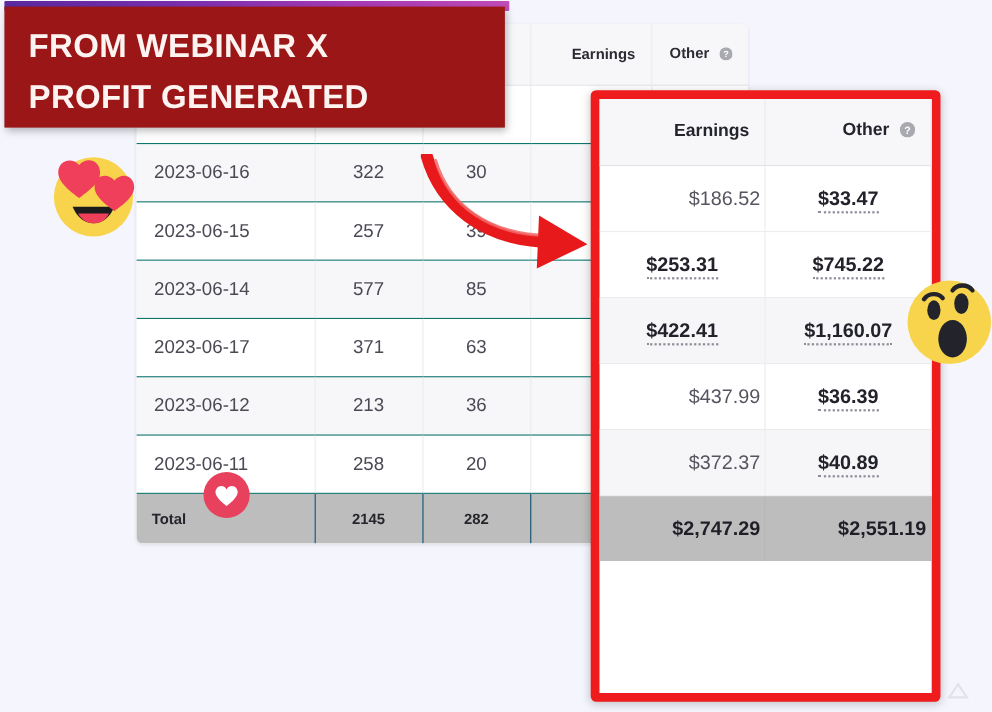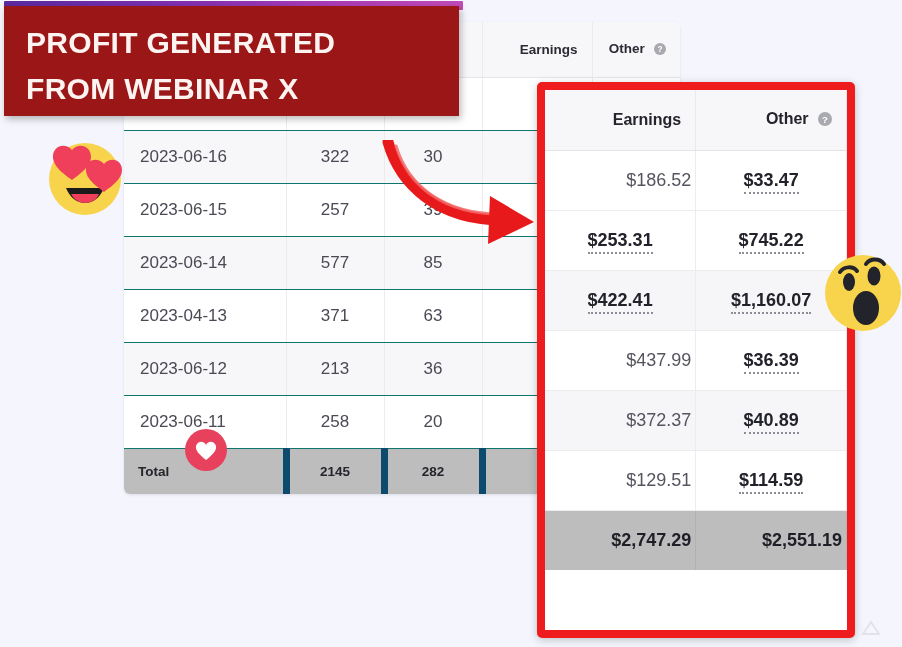--- a/index.html
+++ b/index.html
@@ -66,21 +66,21 @@
   }
   #bg-table td.col-date { text-align: left; padding-left: 16px; }
   #bg-table td.col-money { text-align: right; }
   #bg-table tr.alt td { background: #f7f7f9; }
   #bg-table tr.total-row td {
     background: #bdbdbd;
     color: #25252c;
     font-weight: bold;
     font-size: 13.5px;
     border-bottom: none;
-    border-right: 7px solid #0c4a6e;
+    border-right: 1px solid #0c4a6e;
     padding: 15px 14px;
   }
   .c-date  { width: 162px; }
   .c-views { width: 98px; }
   .c-clicks{ width: 98px; }
   .c-earn  { width: 110px; }
   .c-other { width: 88px; }
 
   
   #title-banner {
@@ -240,21 +240,21 @@
         <td class="col-money">$</td>
       </tr>
       <tr class="alt">
         <td class="col-date">2023-06-14</td>
         <td>577</td>
         <td>85</td>
         <td class="col-money">$</td>
         <td class="col-money">$</td>
       </tr>
       <tr>
-        <td class="col-date">2023-04-13</td>
+        <td class="col-date">2023-06-17</td>
         <td>371</td>
         <td>63</td>
         <td class="col-money">$</td>
         <td class="col-money">$</td>
       </tr>
       <tr class="alt">
         <td class="col-date">2023-06-12</td>
         <td>213</td>
         <td>36</td>
         <td class="col-money">$</td>
@@ -272,22 +272,22 @@
         <td>2145</td>
         <td>282</td>
         <td class="col-money">$2,</td>
         <td class="col-money"></td>
       </tr>
     </tbody>
   </table>
 </div>
 
 <div id="title-banner">
+  <div class="line">FROM WEBINAR X</div>
   <div class="line">PROFIT GENERATED</div>
-  <div class="line">FROM WEBINAR X</div>
 </div>
 
 <div id="arrow-callout" class="deco">
   <svg width="160" height="105" viewBox="0 0 160 105" aria-hidden="true">
     <path d="M6 2 C 18 44, 55 80, 122 80" stroke="#e8191b" stroke-width="11" fill="none" stroke-linecap="round"></path>
     <path d="M14 6 C 26 46, 62 74, 118 74" stroke="#f26a68" stroke-width="3" fill="none" stroke-linecap="round" opacity="0.85"></path>
     <polygon points="108,56 152,82 106,104" fill="#e8191b"></polygon>
   </svg>
 </div>
 
@@ -325,24 +325,20 @@
         <td class="strong"><span class="dotted">$1,160.07</span></td>
       </tr>
       <tr>
         <td><span>$437.99</span></td>
         <td class="strong"><span class="dotted">$36.39</span></td>
       </tr>
       <tr class="alt">
         <td><span>$372.37</span></td>
         <td class="strong"><span class="dotted">$40.89</span></td>
       </tr>
-      <tr>
-        <td><span>$129.51</span></td>
-        <td class="strong"><span class="dotted">$114.59</span></td>
-      </tr>
       <tr class="total-row">
         <td>$2,747.29</td>
         <td>$2,551.19</td>
       </tr>
     </tbody>
   </table>
 </div>
 
 <div id="emoji-heart-eyes" class="deco">
   <svg width="82" height="82" viewBox="0 0 82 82" aria-hidden="true">

